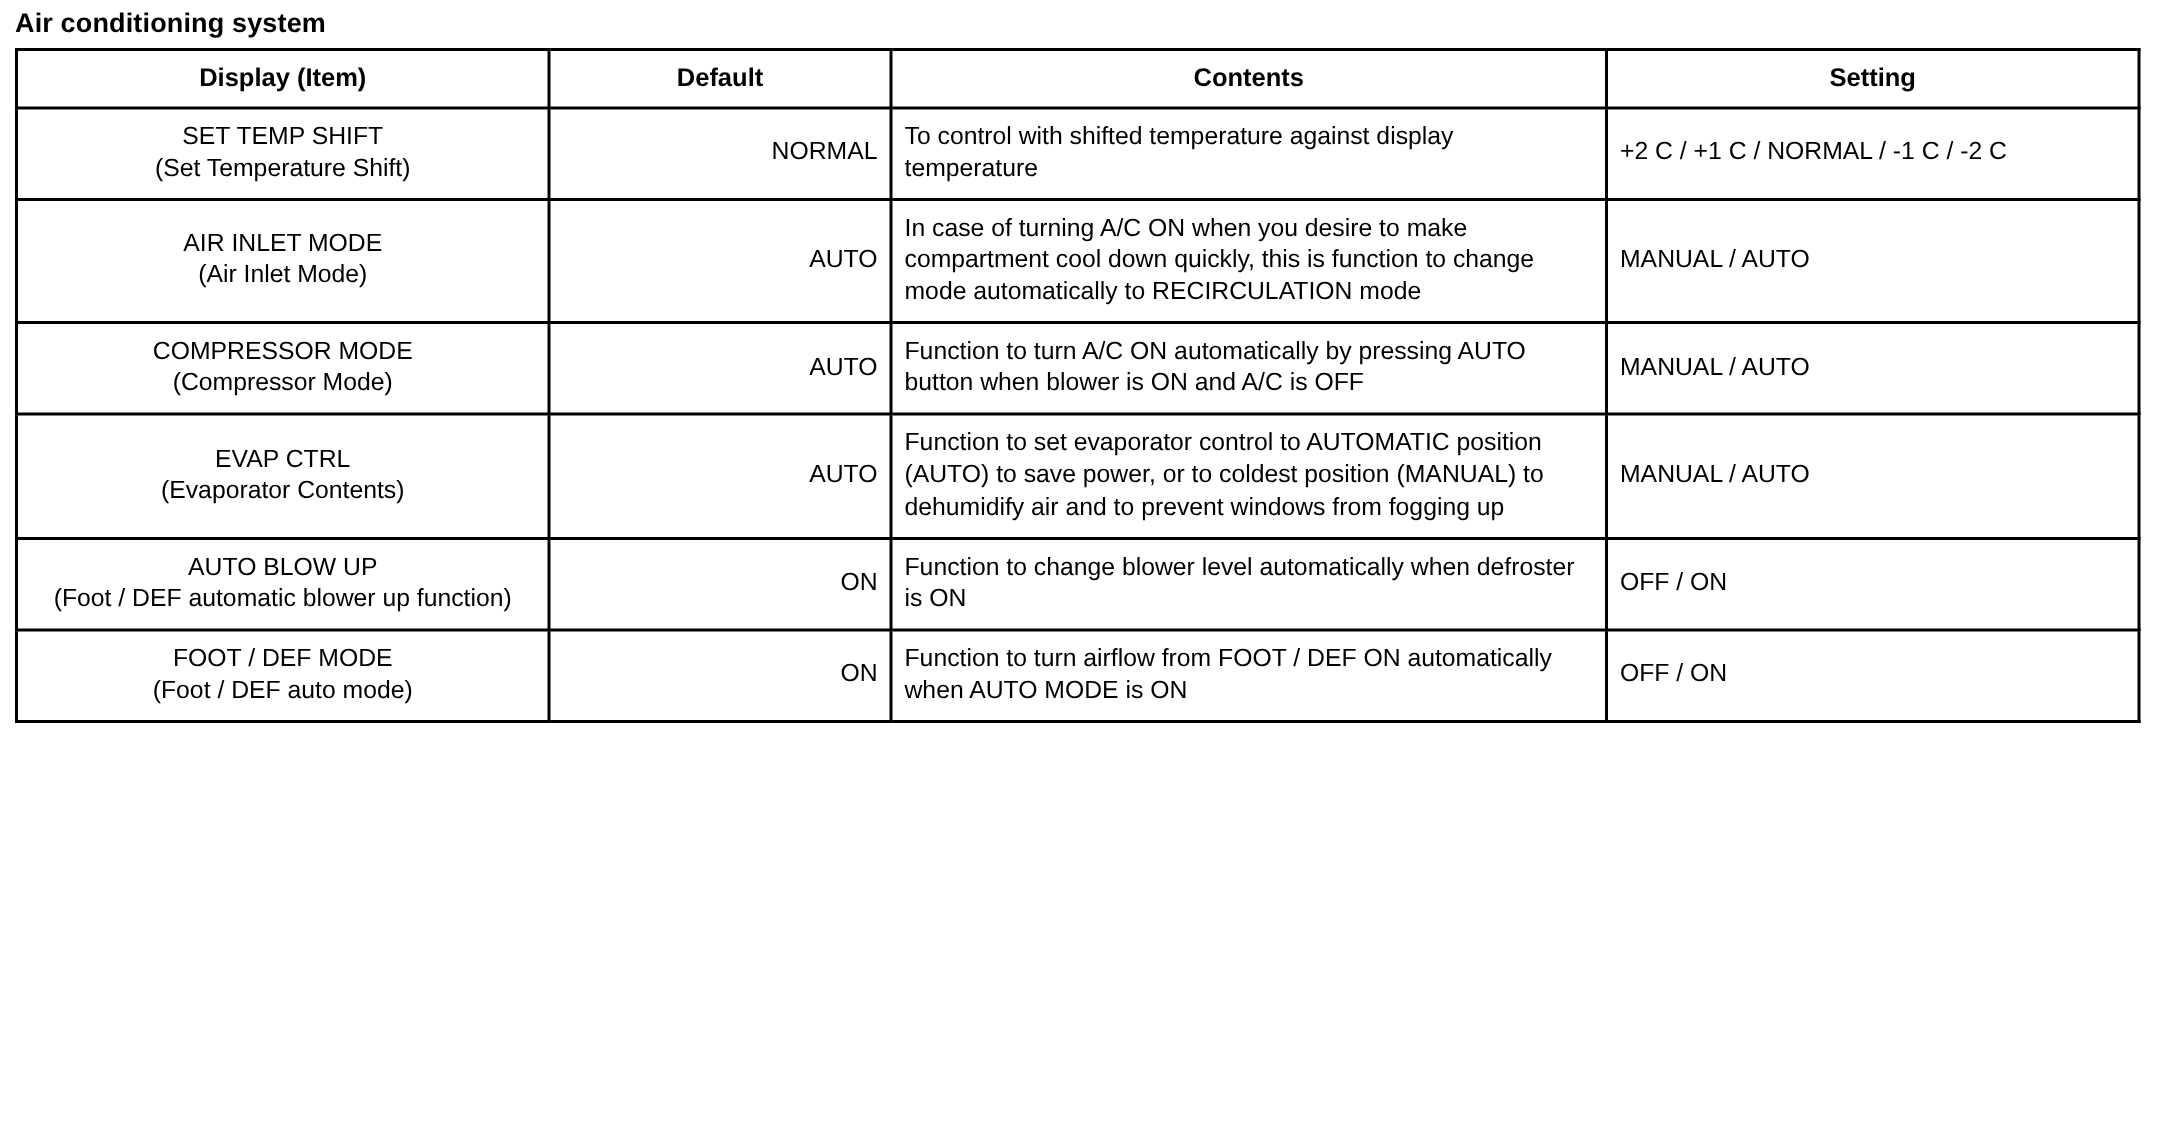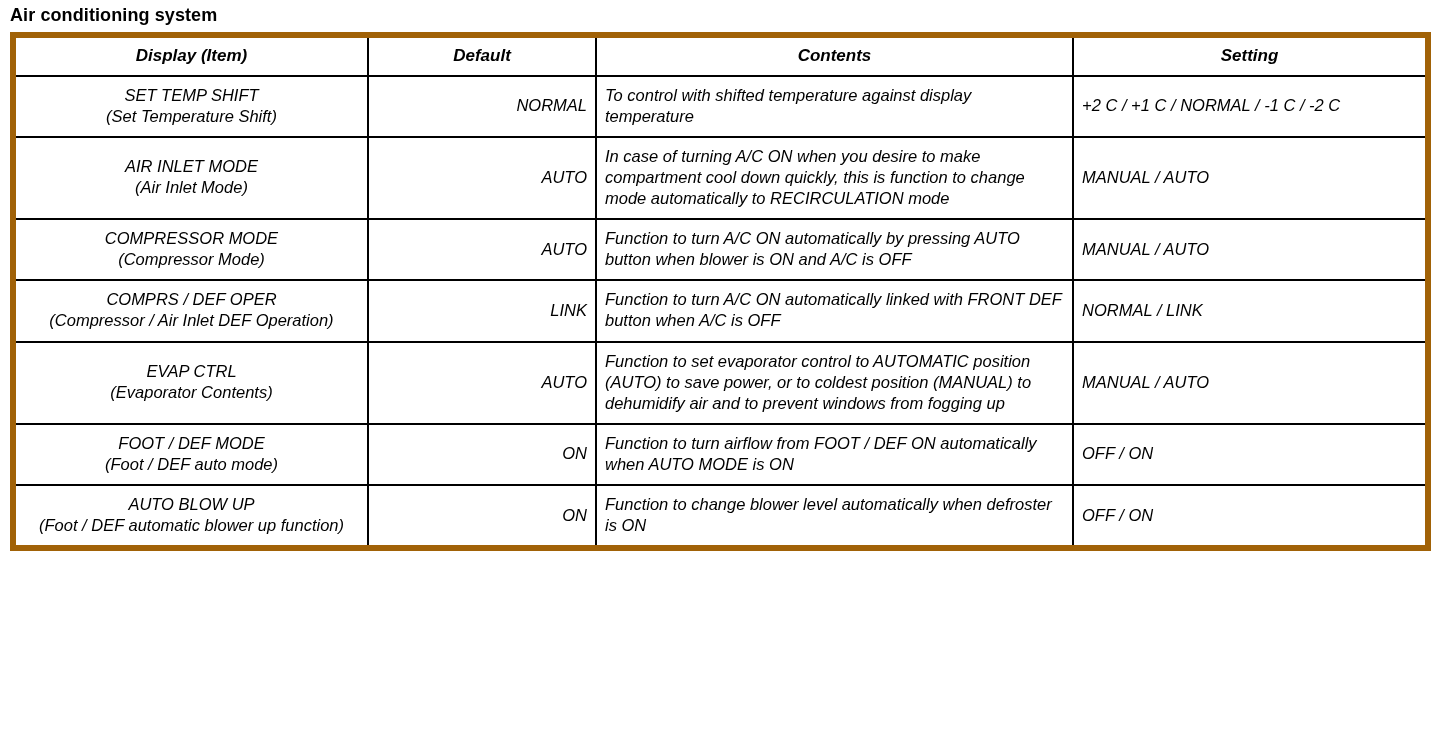--- a/index.html
+++ b/index.html
@@ -26,22 +26,21 @@
     font-weight: bold;
     line-height: 1.1;
     margin: 6px 0 6px 10px;
     letter-spacing: 0.1px;
   }
   table.spec {
     border-collapse: collapse;
     table-layout: fixed;
     width: 1415px;
     margin-left: 10px;
-    border: 6px solid #a16207;
-    font-style: italic;
+    border: 2px solid #a16207;
   }
   table.spec col.c-item    { width: 355px; }
   table.spec col.c-default { width: 228px; }
   table.spec col.c-contents{ width: 477px; }
   table.spec col.c-setting { width: 355px; }
 
   table.spec th, table.spec td {
     border: 2px solid #000;
     vertical-align: middle;
     font-size: 16.5px;
@@ -117,50 +116,41 @@
         <td class="item">
           <span class="line">COMPRESSOR MODE</span>
           <span class="line">(Compressor Mode)</span>
         </td>
         <td class="def">AUTO</td>
         <td class="contents">Function to turn A/C ON automatically by pressing  AUTO button when blower is ON and  A/C is OFF</td>
         <td class="setting">MANUAL / AUTO</td>
       </tr>
       <tr>
         <td class="item">
-          <span class="line">COMPRS / DEF OPER</span>
-          <span class="line">(Compressor / Air Inlet DEF Operation)</span>
-        </td>
-        <td class="def">LINK</td>
-        <td class="contents">Function to turn A/C ON automatically linked with FRONT DEF button when A/C is OFF</td>
-        <td class="setting">NORMAL / LINK</td>
-      </tr>
-      <tr>
-        <td class="item">
           <span class="line">EVAP CTRL</span>
           <span class="line">(Evaporator Contents)</span>
         </td>
         <td class="def">AUTO</td>
         <td class="contents">Function to set  evaporator control to AUTOMATIC position (AUTO) to save power, or to coldest position (MANUAL) to dehumidify air and to prevent windows from fogging up</td>
         <td class="setting">MANUAL / AUTO</td>
+      </tr>
+      <tr>
+        <td class="item">
+          <span class="line">AUTO BLOW UP</span>
+          <span class="line">(Foot / DEF automatic blower up function)</span>
+        </td>
+        <td class="def">ON</td>
+        <td class="contents">Function to change blower level automatically when defroster is ON</td>
+        <td class="setting">OFF / ON</td>
       </tr>
       <tr>
         <td class="item">
           <span class="line">FOOT / DEF MODE</span>
           <span class="line">(Foot / DEF auto mode)</span>
         </td>
         <td class="def">ON</td>
         <td class="contents">Function to turn airflow from FOOT / DEF ON automatically when AUTO MODE is ON</td>
         <td class="setting">OFF / ON</td>
       </tr>
-      <tr>
-        <td class="item">
-          <span class="line">AUTO BLOW UP</span>
-          <span class="line">(Foot / DEF automatic blower up function)</span>
-        </td>
-        <td class="def">ON</td>
-        <td class="contents">Function to change blower level automatically when defroster is ON</td>
-        <td class="setting">OFF / ON</td>
-      </tr>
     </tbody>
   </table>
 
 </div>
 
 </body></html>

